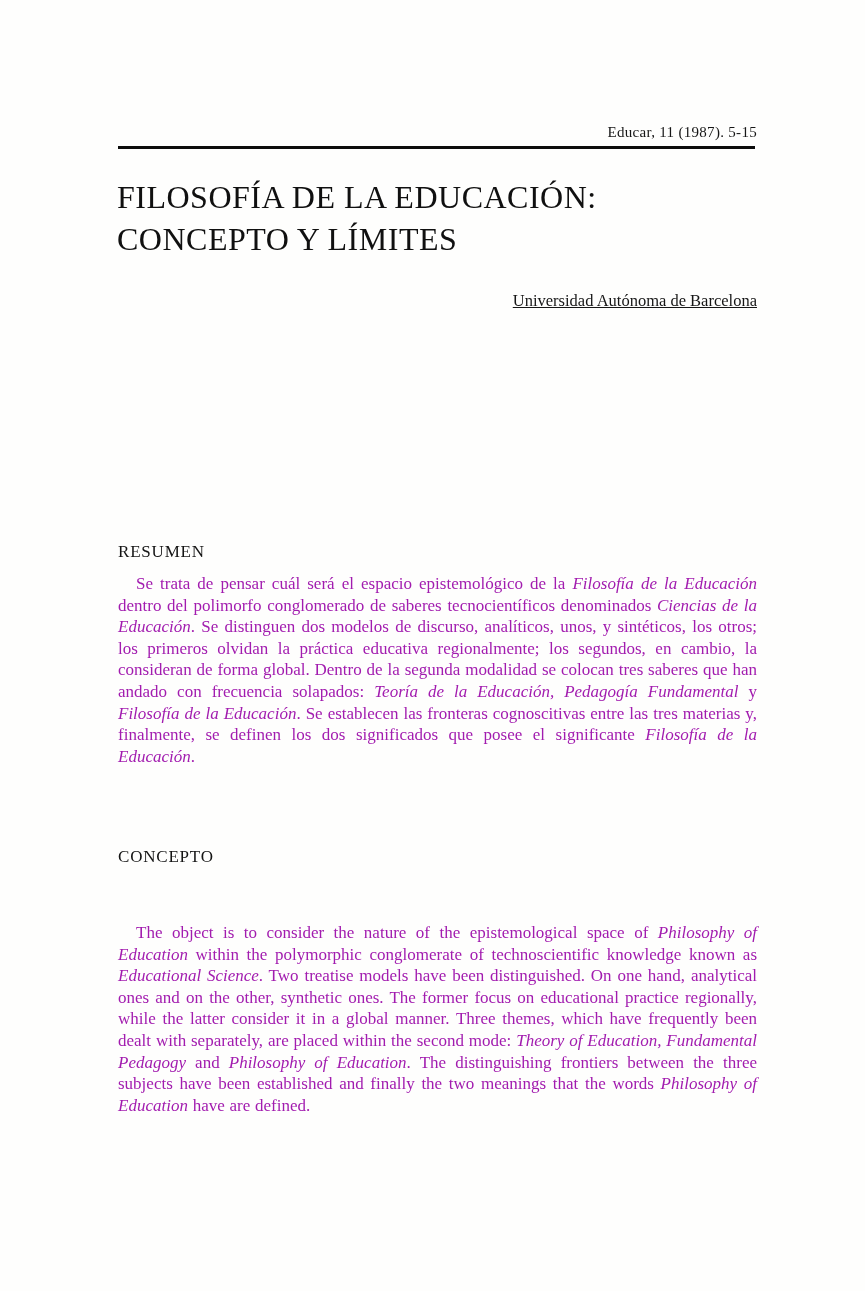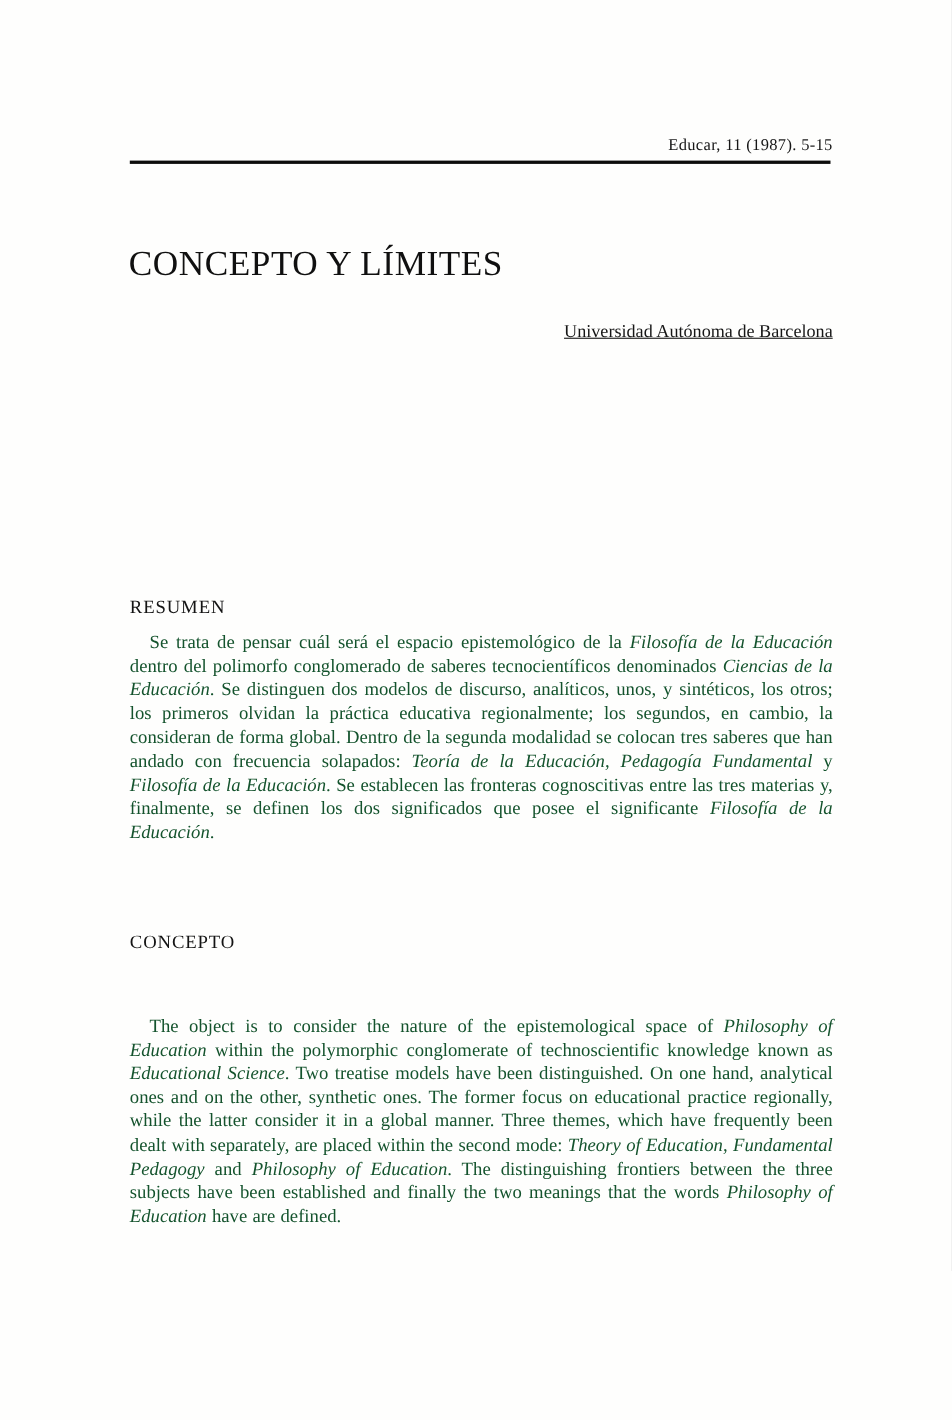--- a/index.html
+++ b/index.html
@@ -80,39 +80,39 @@
   .body-par {
     position: absolute;
     left: 118px;
     width: 639px;
     margin: 0;
     font-size: 17px;
     line-height: 21.6px;
     text-align: justify;
     text-indent: 18px;
     word-spacing: 0.5px;
-    color: #14532d;
+    color: #a21caf;
   }
   .par-resumen { top: 573px; }
   .par-abstract { top: 922px; }
   .body-par em {
     font-style: italic;
   }
 </style>
 </head>
 <body>
 
 <div class="page">
 
   <div class="journal-header">Educar, 11 (1987). 5-15</div>
 
   <hr class="header-rule">
 
   <h1 class="article-title">
-    <br>
+    <span>FILOSOFÍA DE LA EDUCACIÓN:</span><br>
     <span>CONCEPTO Y LÍMITES</span>
   </h1>
 
   <div class="author-block">
     <div class="author-affiliation">Universidad Autónoma de Barcelona</div>
   </div>
 
   <h2 class="section-heading heading-resumen">RESUMEN</h2>
 
   <p class="body-par par-resumen"><span>Se trata de pensar cuál será el espacio epistemológico de la </span><em>Filosofía de la Educación</em><span> dentro del polimorfo conglomerado de saberes tecnocientíficos denominados </span><em>Ciencias de la Educación</em><span>. Se distinguen dos modelos de discurso, analíticos, unos, y sintéticos, los otros; los primeros olvidan la práctica educativa regionalmente; los segundos, en cambio, la consideran de forma global. Dentro de la segunda modalidad se colocan tres saberes que han andado con frecuencia solapados: </span><em>Teoría de la Educación, Pedagogía Fundamental</em><span> y </span><em>Filosofía de la Educación</em><span>. Se establecen las fronteras cognoscitivas entre las tres materias y, finalmente, se definen los dos significados que posee el significante </span><em>Filosofía de la Educación</em><span>.</span></p>

